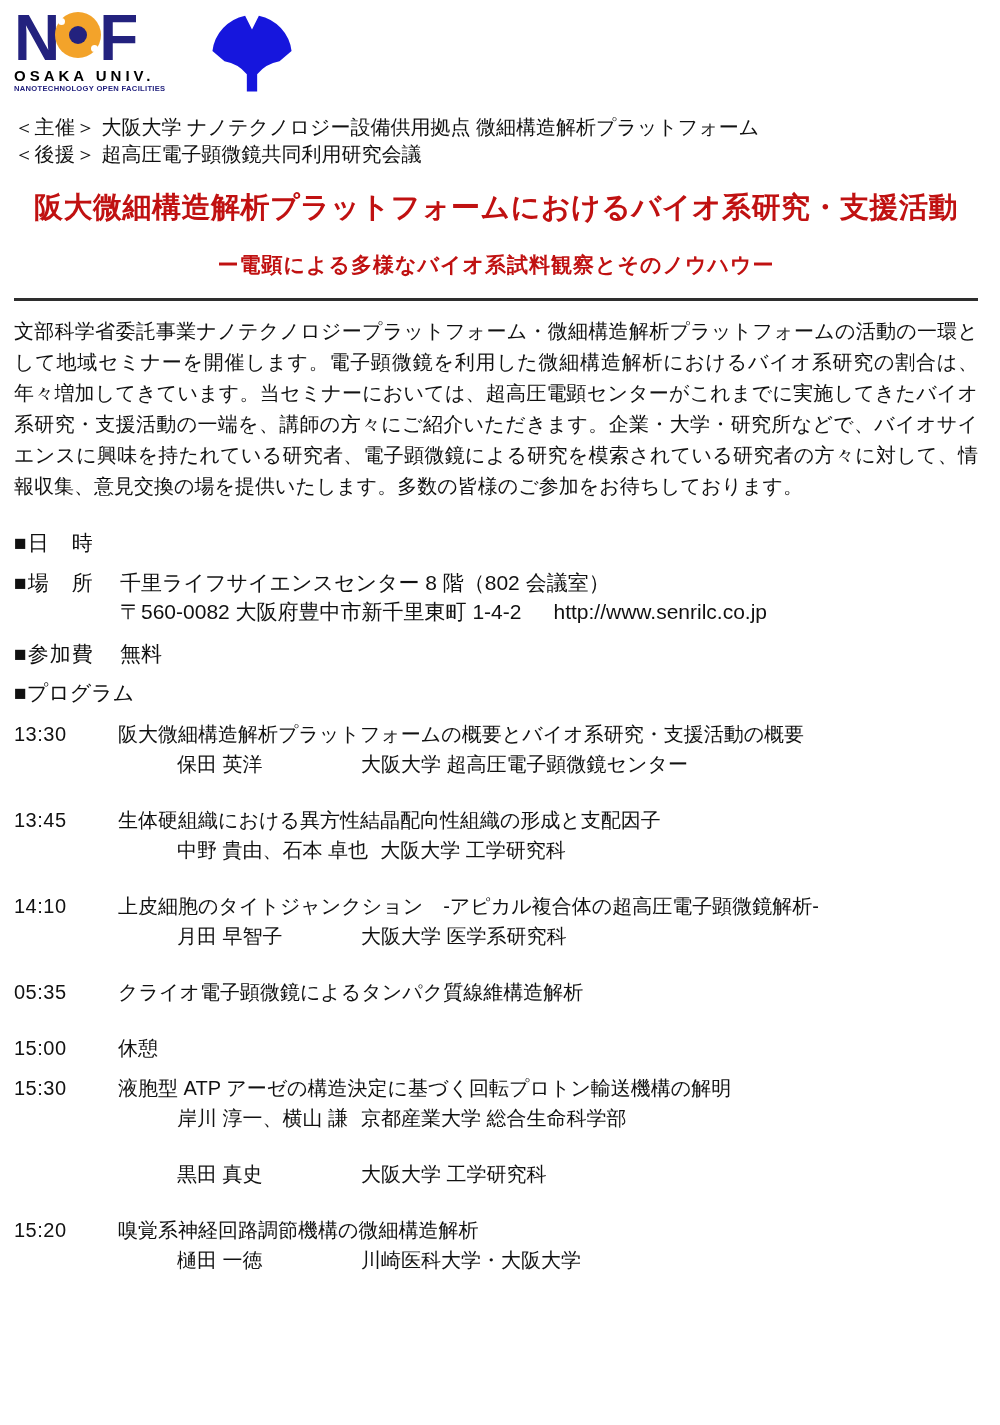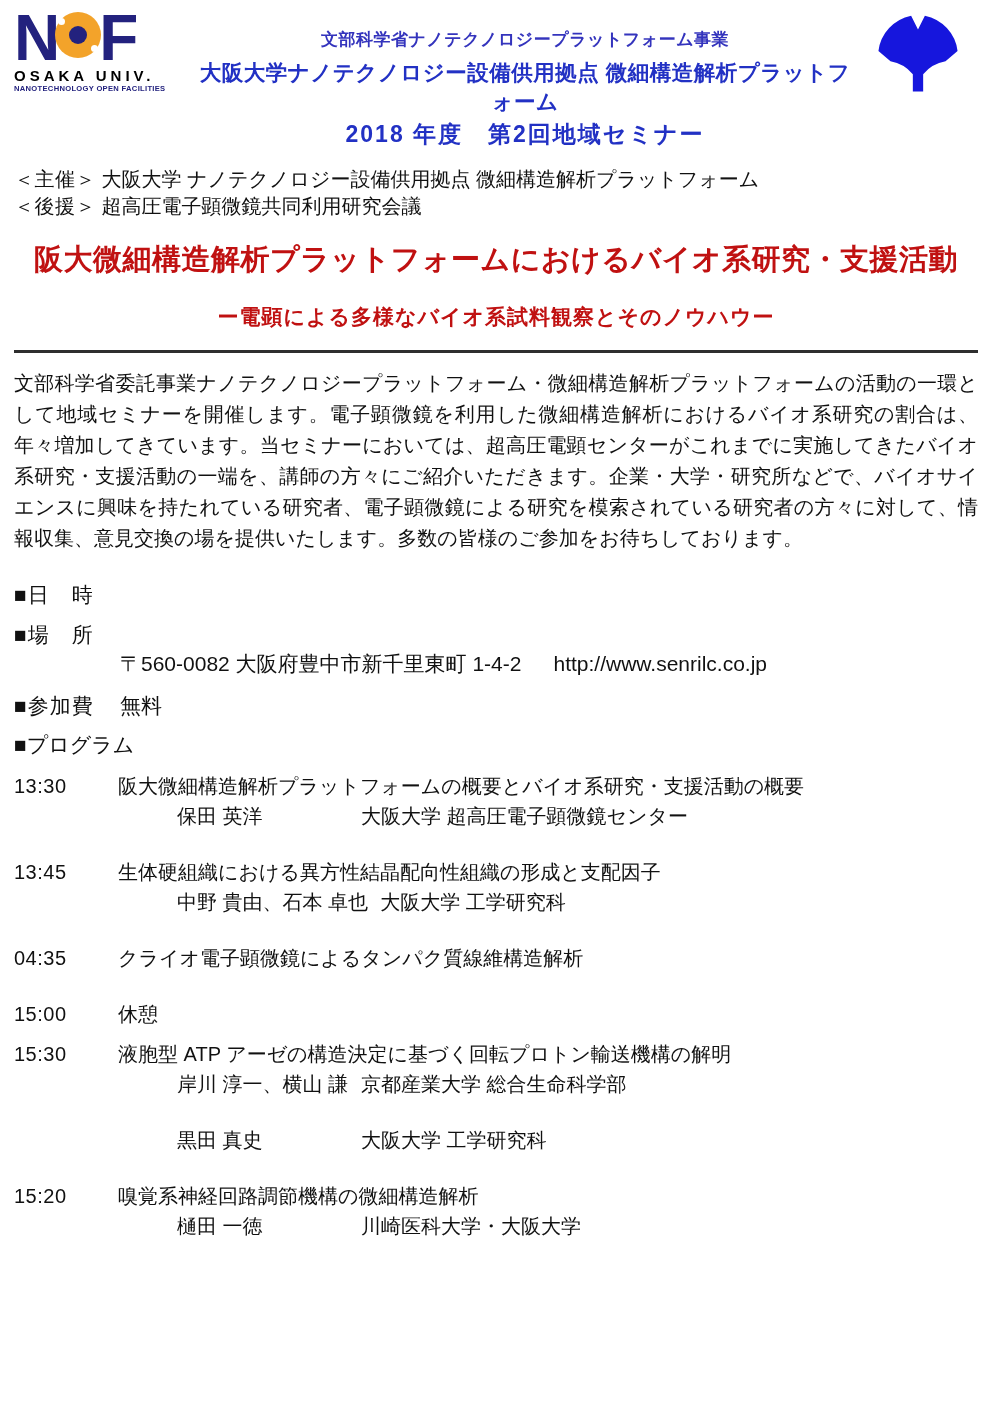--- a/index.html
+++ b/index.html
@@ -75,25 +75,20 @@
         <span class="nof-o">
             <span class="dot d1"></span>
             <span class="dot d2"></span>
           </span>
         <span class="nof-f">F</span>
       </div>
       <div class="nof-osaka">OSAKA UNIV.</div>
       <div class="nof-sub">NANOTECHNOLOGY OPEN FACILITIES</div>
     </div>
 
-    <div class="header-center">
-      <div class="hdr-program">文部科学省ナノテクノロジープラットフォーム事業</div>
-      <div class="hdr-org">大阪大学ナノテクノロジー設備供用拠点 微細構造解析プラットフォーム</div>
-      <div class="hdr-seminar">2018 年度　第2回地域セミナー</div>
-    </div>
 
     <div class="ou-logo">
       <svg width="112" height="86" viewBox="0 0 120 100" aria-hidden="true">
         <path d="M14,50 A48,48 0 0 1 52,9 L60,25 L68,9 A48,48 0 0 1 106,50 L92,62 A44,44 0 0 0 66,77 L66,97 L54,97 L54,77 A44,44 0 0 0 28,62 Z" fill="#1616dd"></path>
       </svg>
     </div>
   </div>
 
   <div class="organizers">
     <div>
@@ -111,20 +106,21 @@
   <div class="divider"></div>
 
   <div class="intro">文部科学省委託事業ナノテクノロジープラットフォーム・微細構造解析プラットフォームの活動の一環として地域セミナーを開催します。電子顕微鏡を利用した微細構造解析におけるバイオ系研究の割合は、年々増加してきています。当セミナーにおいては、超高圧電顕センターがこれまでに実施してきたバイオ系研究・支援活動の一端を、講師の方々にご紹介いただきます。企業・大学・研究所などで、バイオサイエンスに興味を持たれている研究者、電子顕微鏡による研究を模索されている研究者の方々に対して、情報収集、意見交換の場を提供いたします。多数の皆様のご参加をお待ちしております。</div>
 
   <div class="details">
     <div class="detail-row row-datetime">
       <span class="detail-label">■日　時</span>
     </div>
     <div class="detail-row row-venue">
       <span class="detail-label">■場　所</span>
+      <span>千里ライフサイエンスセンター 8 階（802 会議室）</span>
     </div>
     <div class="detail-sub">
       <span>〒560-0082 大阪府豊中市新千里東町 1-4-2</span>
       <span class="venue-url">http://www.senrilc.co.jp</span>
     </div>
     <div class="detail-row row-fee">
       <span class="detail-label">■参加費</span>
       <span>無料</span>
     </div>
     <div class="detail-row row-program-label">
@@ -147,24 +143,33 @@
     <div class="prog-row">
       <div>
         <span class="prog-time">13:45</span><span class="prog-title">生体硬組織における異方性結晶配向性組織の形成と支配因子</span>
       </div>
       <div class="prog-line2">
         <span class="prog-speaker">中野 貴由、石本 卓也</span>
         <span class="prog-aff">大阪大学 工学研究科</span>
       </div>
     </div>
 
-
-    <div class="prog-row">
-      <div>
-        <span class="prog-time">04:35</span><span class="prog-title">クライオ電子顕微鏡によるタンパク質線維構造解析</span>
+    <div class="prog-row">
+      <div>
+        <span class="prog-time">14:10</span><span class="prog-title">上皮細胞のタイトジャンクション　-アピカル複合体の超高圧電子顕微鏡解析-</span>
+      </div>
+      <div class="prog-line2">
+        <span class="prog-speaker">月田 早智子</span>
+        <span class="prog-aff">大阪大学 医学系研究科</span>
+      </div>
+    </div>
+
+    <div class="prog-row">
+      <div>
+        <span class="prog-time">05:35</span><span class="prog-title">クライオ電子顕微鏡によるタンパク質線維構造解析</span>
       </div>
     </div>
 
     <div class="prog-row no-speaker">
       <div>
         <span class="prog-time">15:00</span><span class="prog-title">休憩</span>
       </div>
     </div>
 
     <div class="prog-row">

